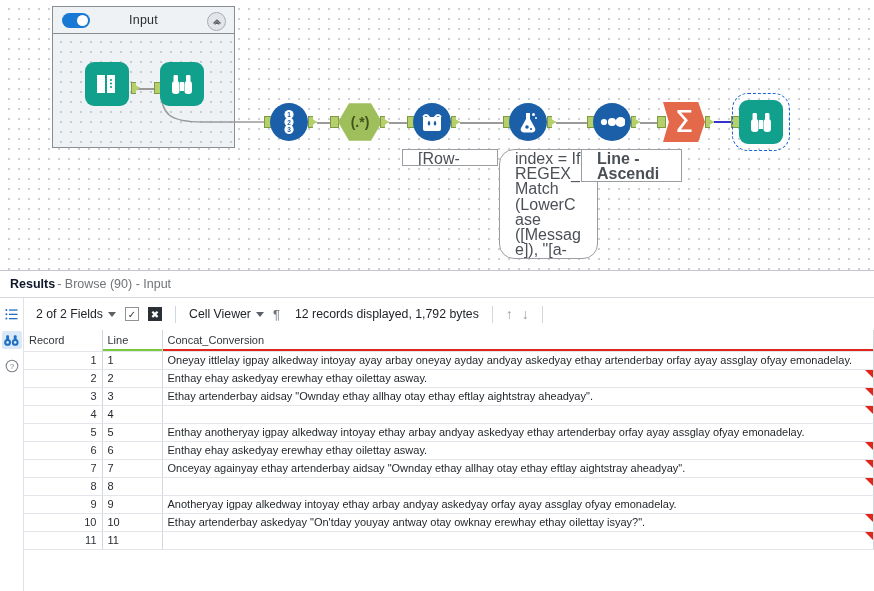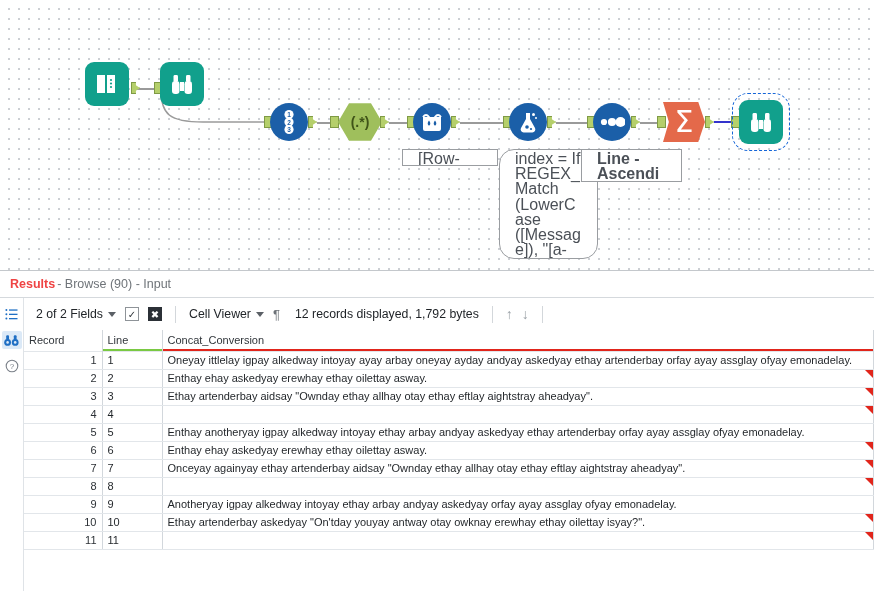--- a/index.html
+++ b/index.html
@@ -150,21 +150,21 @@
   }
   .res-title {
     height: 27px;
     display: flex; align-items: center;
     padding-left: 10px;
     font-size: 12.5px;
     color: #6f7479;
     border-bottom: 1px solid #d5d9dd;
     box-sizing: border-box;
   }
-  .res-title b { color: #ef4444; font-weight: bold; margin-right: 2px; }
+  .res-title b { color: #0f172a; font-weight: bold; margin-right: 2px; }
 
   .res-main { display: flex; height: 293px; }
   .res-rail {
     width: 24px;
     background: #ffffff;
     border-right: 1px solid #dfe3e7;
     padding-top: 7px;
     box-sizing: border-box;
     display: flex; flex-direction: column; align-items: center;
     gap: 8px;
@@ -260,20 +260,33 @@
   .col-line { width: 60px; }
   .indent { padding-left: 8px; }
 </style>
 </head>
 <body>
 
 <div id="app">
 
   <div id="canvas">
 
+    <div class="tool-container">
+      <div class="tc-header">
+        <div class="tc-toggle"></div>
+        <div class="tc-title">Input</div>
+        <div class="tc-collapse">
+          <svg width="10" height="10" viewBox="0 0 10 10" aria-hidden="true">
+            <path d="M1.5 6.5 L5 3.2 L8.5 6.5" fill="none" stroke="#5b6066" stroke-width="1.4"></path>
+            <path d="M2.8 7.4 L5 5.3 L7.2 7.4" fill="none" stroke="#5b6066" stroke-width="1.2"></path>
+          </svg>
+        </div>
+      </div>
+      <div class="tc-body"></div>
+    </div>
 
     <div class="wire" style="left:132px; top:88px; width:26px;"></div>
     <svg style="position:absolute; left:155px; top:88px;" width="120" height="42">
       <path d="M6 2 C6 26, 14 34, 48 34 L118 34" fill="none" stroke="#9a9a9a" stroke-width="1.5"></path>
     </svg>
 
     <div class="node" style="left:85px; top:62px;">
       <div class="node-sq">
         <svg width="26" height="26" viewBox="0 0 26 26" aria-hidden="true">
           <path d="M3 4 h8 v18 h-8 z" fill="#ffffff"></path>

